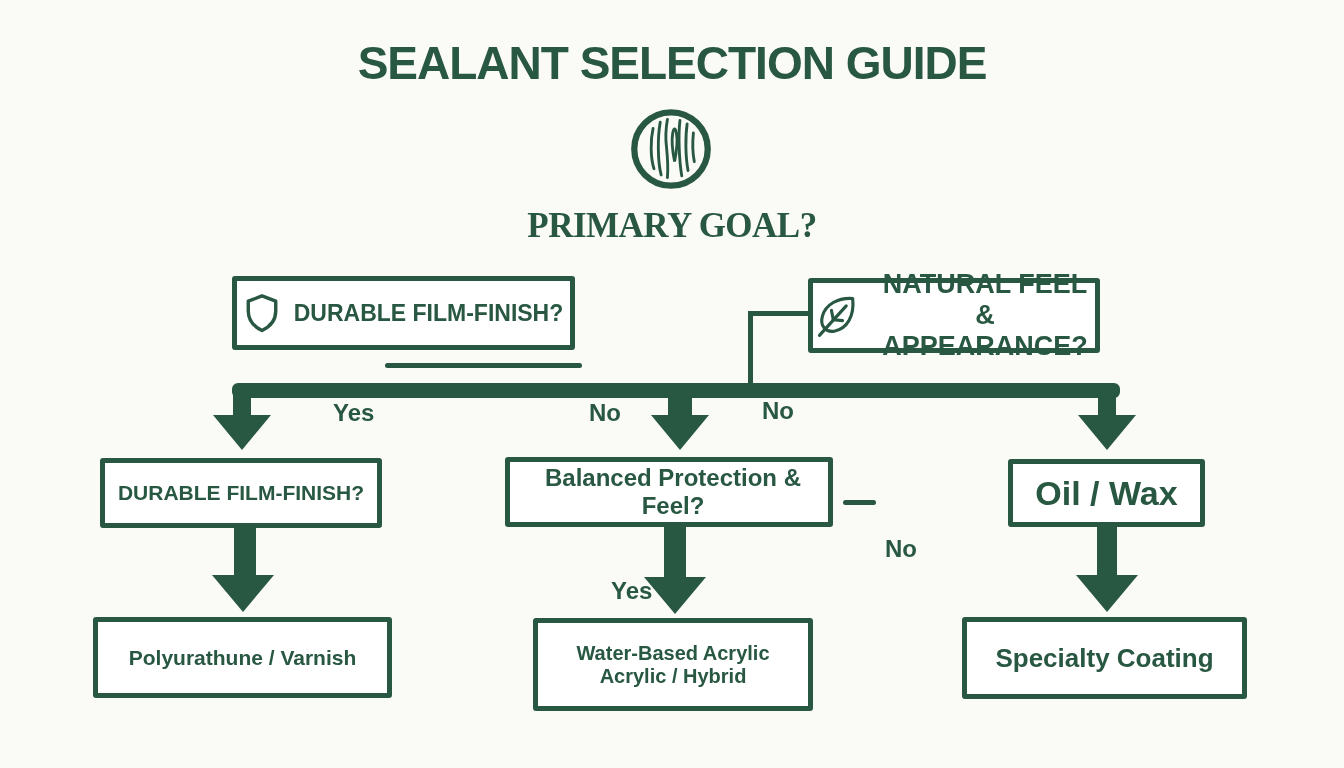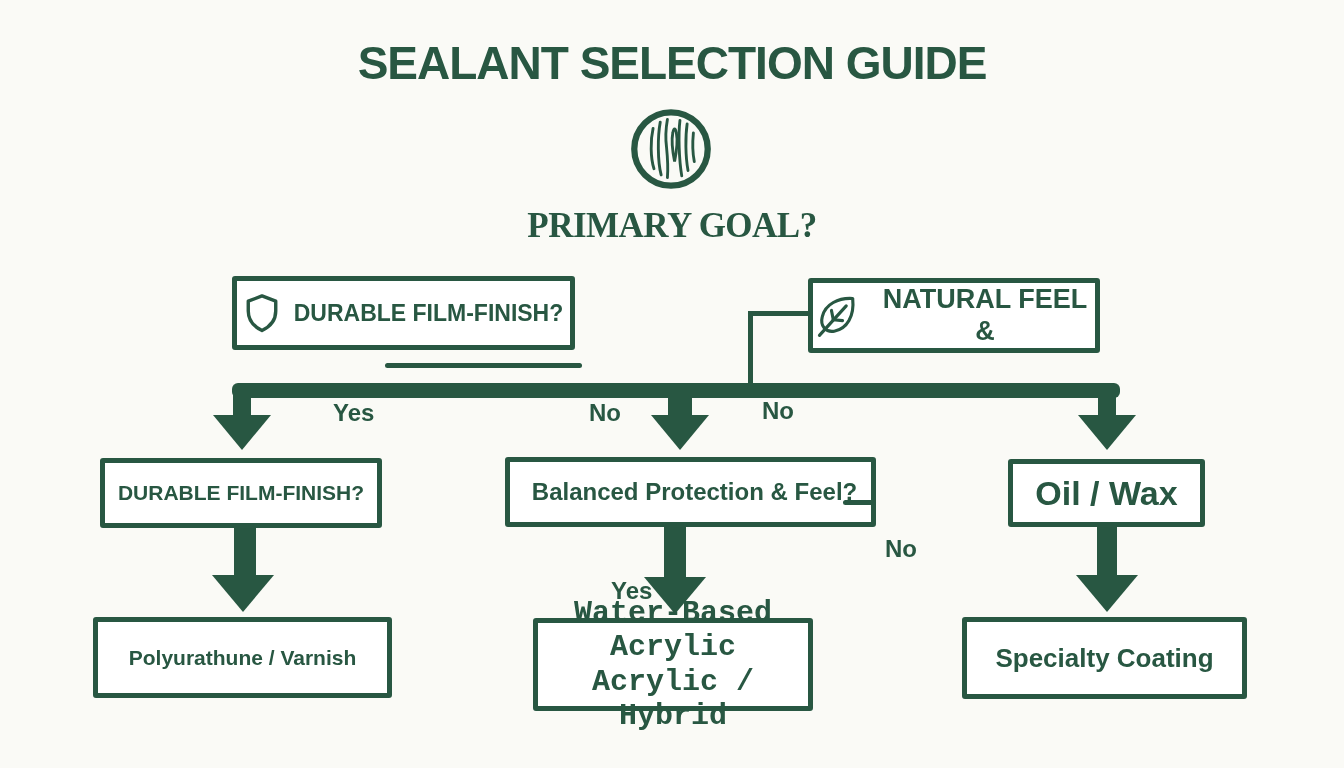--- a/index.html
+++ b/index.html
@@ -36,24 +36,24 @@
     border:5px solid var(--green);border-radius:3px;
     display:flex;align-items:center;justify-content:center;
     font-weight:bold;color:var(--green);text-align:center;
   }
   .box .icon{flex:0 0 auto;display:flex;align-items:center;margin-right:14px;}
   .box .stack{display:flex;flex-direction:column;line-height:1.15;}
 
   .b-root-left {left:232px;top:276px;width:343px;height:74px;font-size:23px;letter-spacing:0;}
   .b-root-right{left:808px;top:278px;width:292px;height:75px;font-size:27px;}
   .b-mid-left  {left:100px;top:458px;width:282px;height:70px;font-size:21px;}
-  .b-mid-center{left:505px;top:457px;width:371px;height:70px;font-size:24px;padding-left:8px;}
+  .b-mid-center{left:505px;top:457px;width:328px;height:70px;font-size:24px;padding-left:8px;}
   .b-mid-right {left:1008px;top:459px;width:197px;height:68px;font-size:34px;}
   .b-leaf-left {left:93px;top:617px;width:299px;height:81px;font-size:21px;}
-  .b-leaf-center{left:533px;top:618px;width:280px;height:93px;font-size:30px;font-family:Liberation Mono, monospace;}
+  .b-leaf-center{left:533px;top:618px;width:280px;height:93px;font-size:20px;}
   .b-leaf-right{left:962px;top:617px;width:285px;height:82px;font-size:26px;}
 
   
   .edge-label{position:absolute;font-size:24px;font-weight:bold;color:var(--green);margin-top:48px;}
   .hline{position:absolute;height:5px;background:var(--green);border-radius:3px;}
   .vline{position:absolute;width:5px;background:var(--green);}
 
   .bar{
     position:absolute;left:232px;top:383px;width:888px;height:15px;
     background:var(--green);border-radius:6px;
@@ -101,20 +101,21 @@
     <span class="icon">
       <svg viewBox="0 0 52 52" width="48" height="48" fill="none" stroke="#285742" stroke-width="3.4" stroke-linecap="round" stroke-linejoin="round">
         <path d="M43 7 C28 6 13 13 10 27 C7.5 37 14 44 23 42.5 C37 40 45 26 43 7 Z"></path>
         <path d="M7 47 L36 15"></path>
         <path d="M22 30 L20 20"></path>
         <path d="M22 30 L32 31"></path>
       </svg>
     </span>
     <span class="stack">
       <span>NATURAL FEEL &amp;</span>
+      <span>APPEARANCE?</span>
     </span>
   </div>
 
   <div class="edge-label" style="left:333px;top:351px;">Yes</div>
   <div class="hline" style="left:385px;top:363px;width:197px;"></div>
   <div class="edge-label" style="left:589px;top:351px;">No</div>
 
   <div class="hline" style="left:748px;top:311px;width:62px;"></div>
   <div class="vline" style="left:748px;top:311px;height:74px;"></div>
   <div class="edge-label" style="left:762px;top:349px;">No</div>

